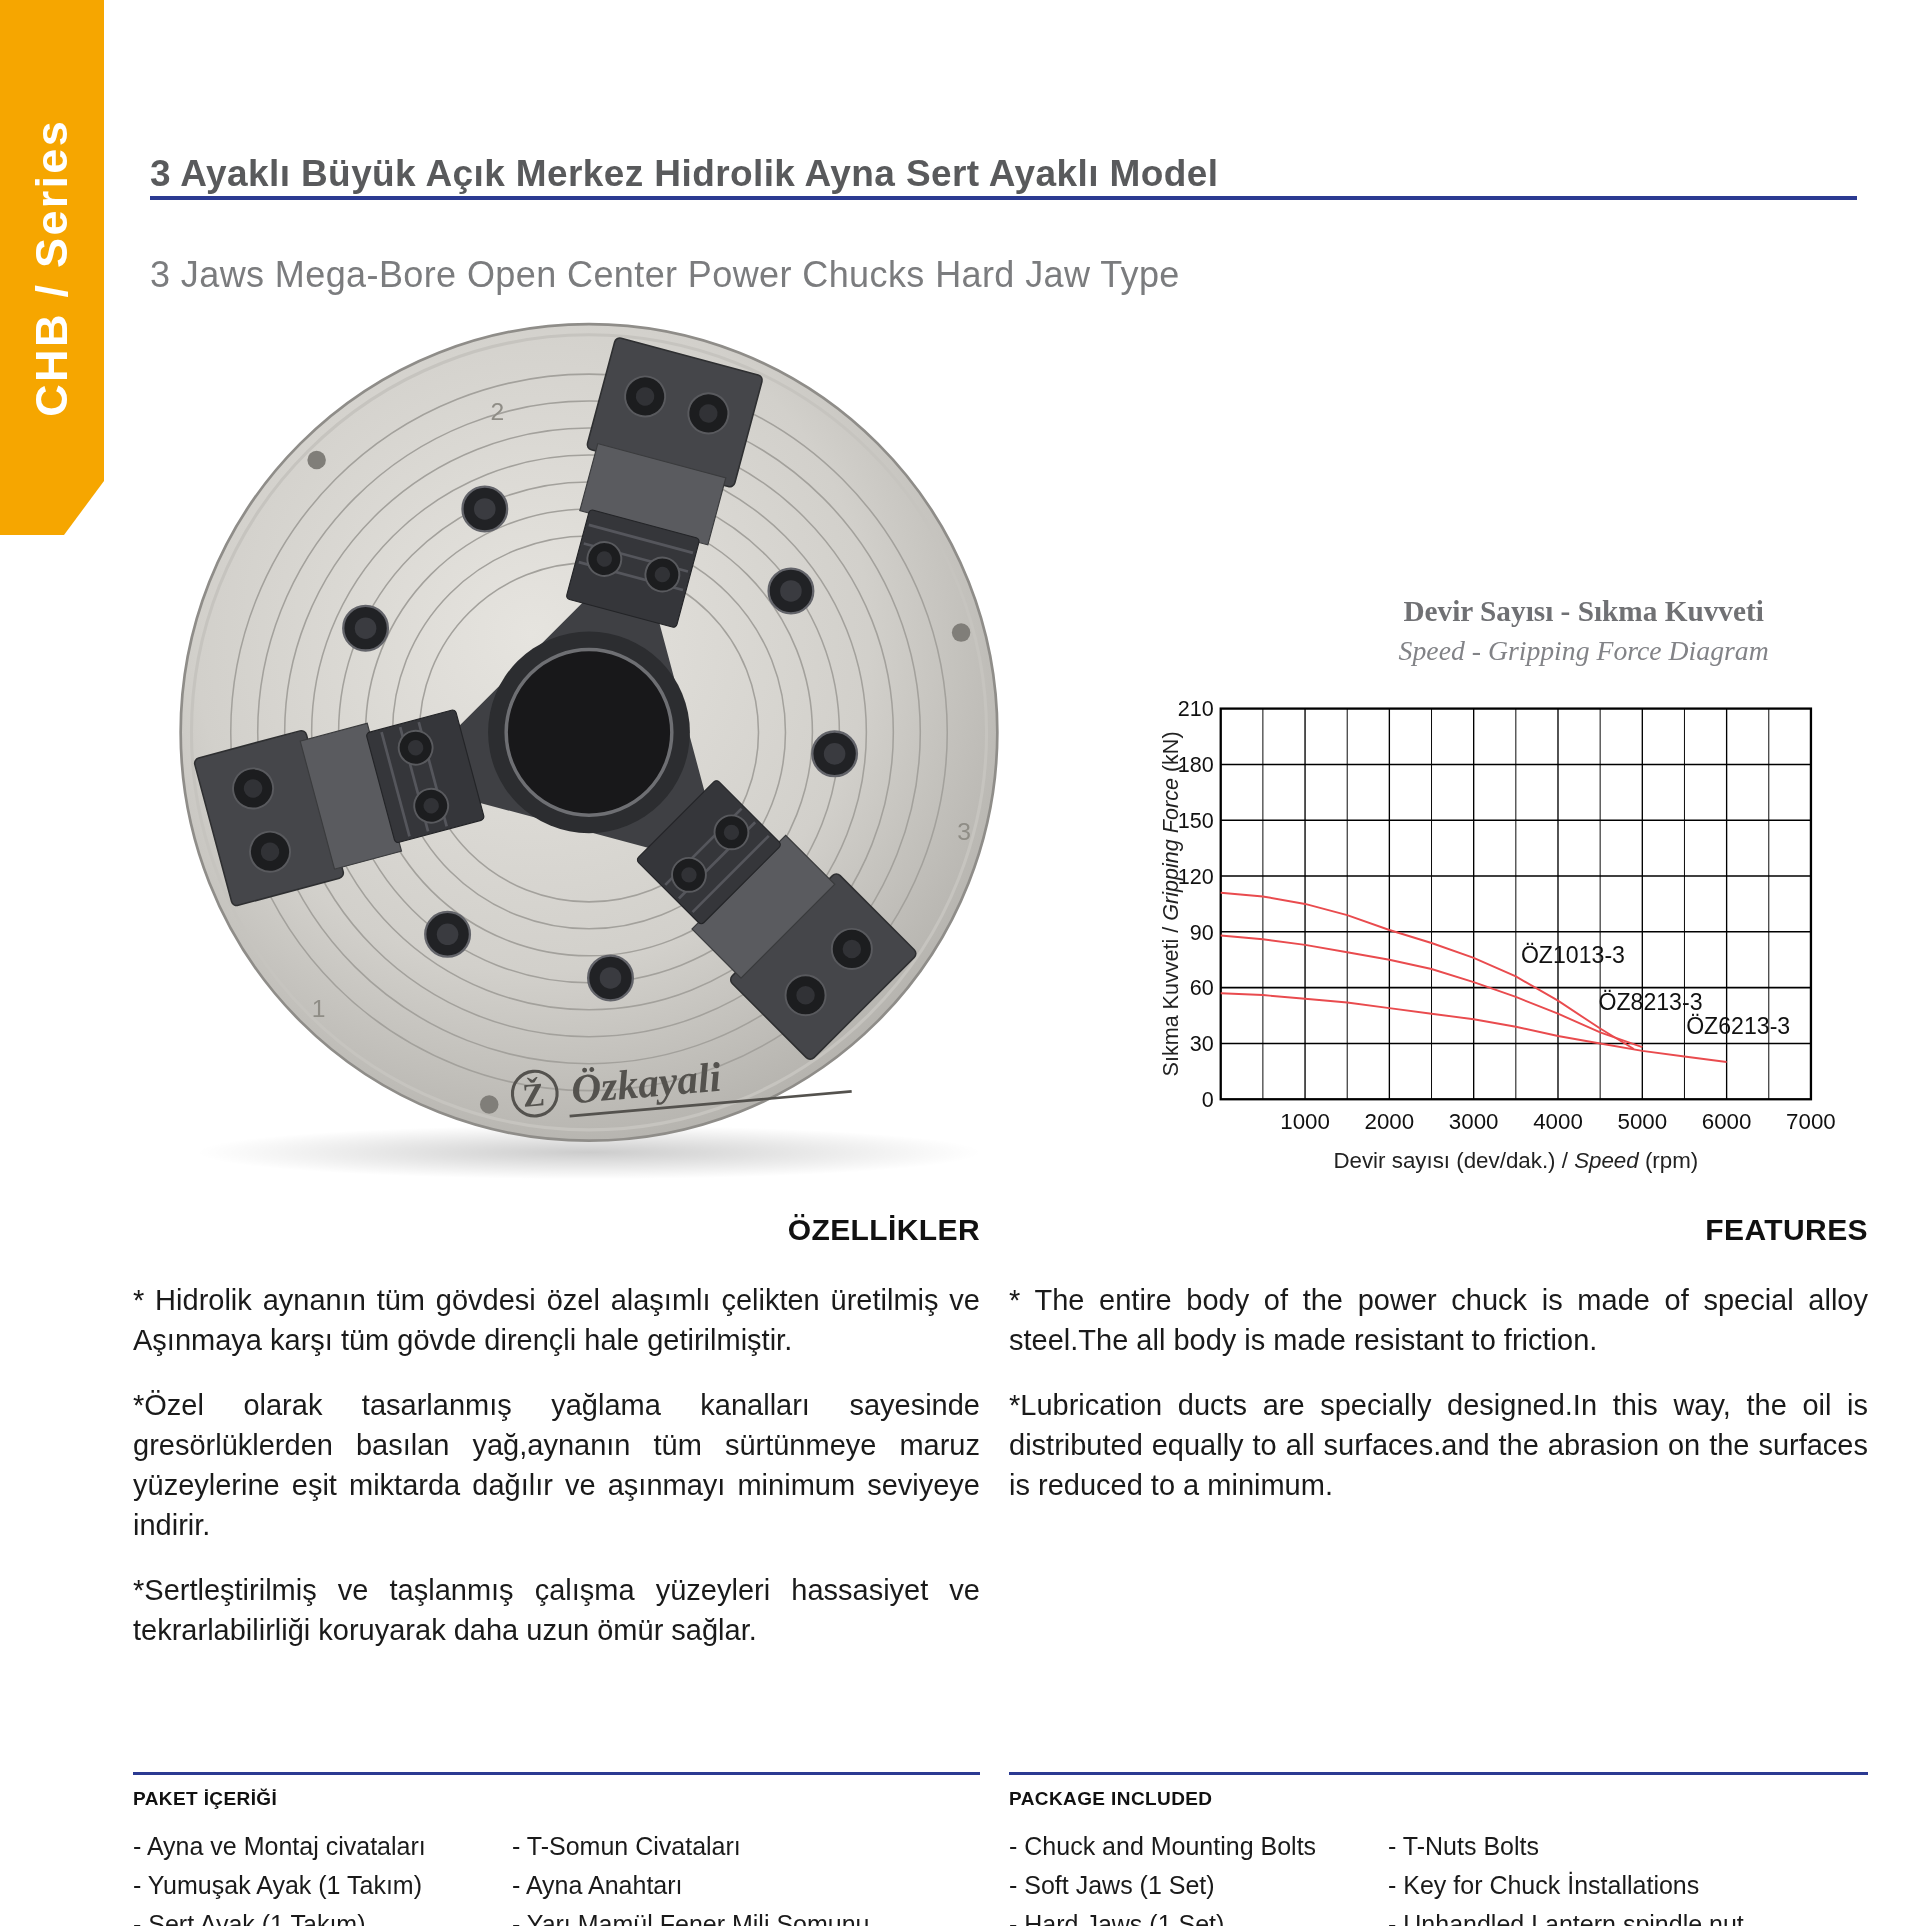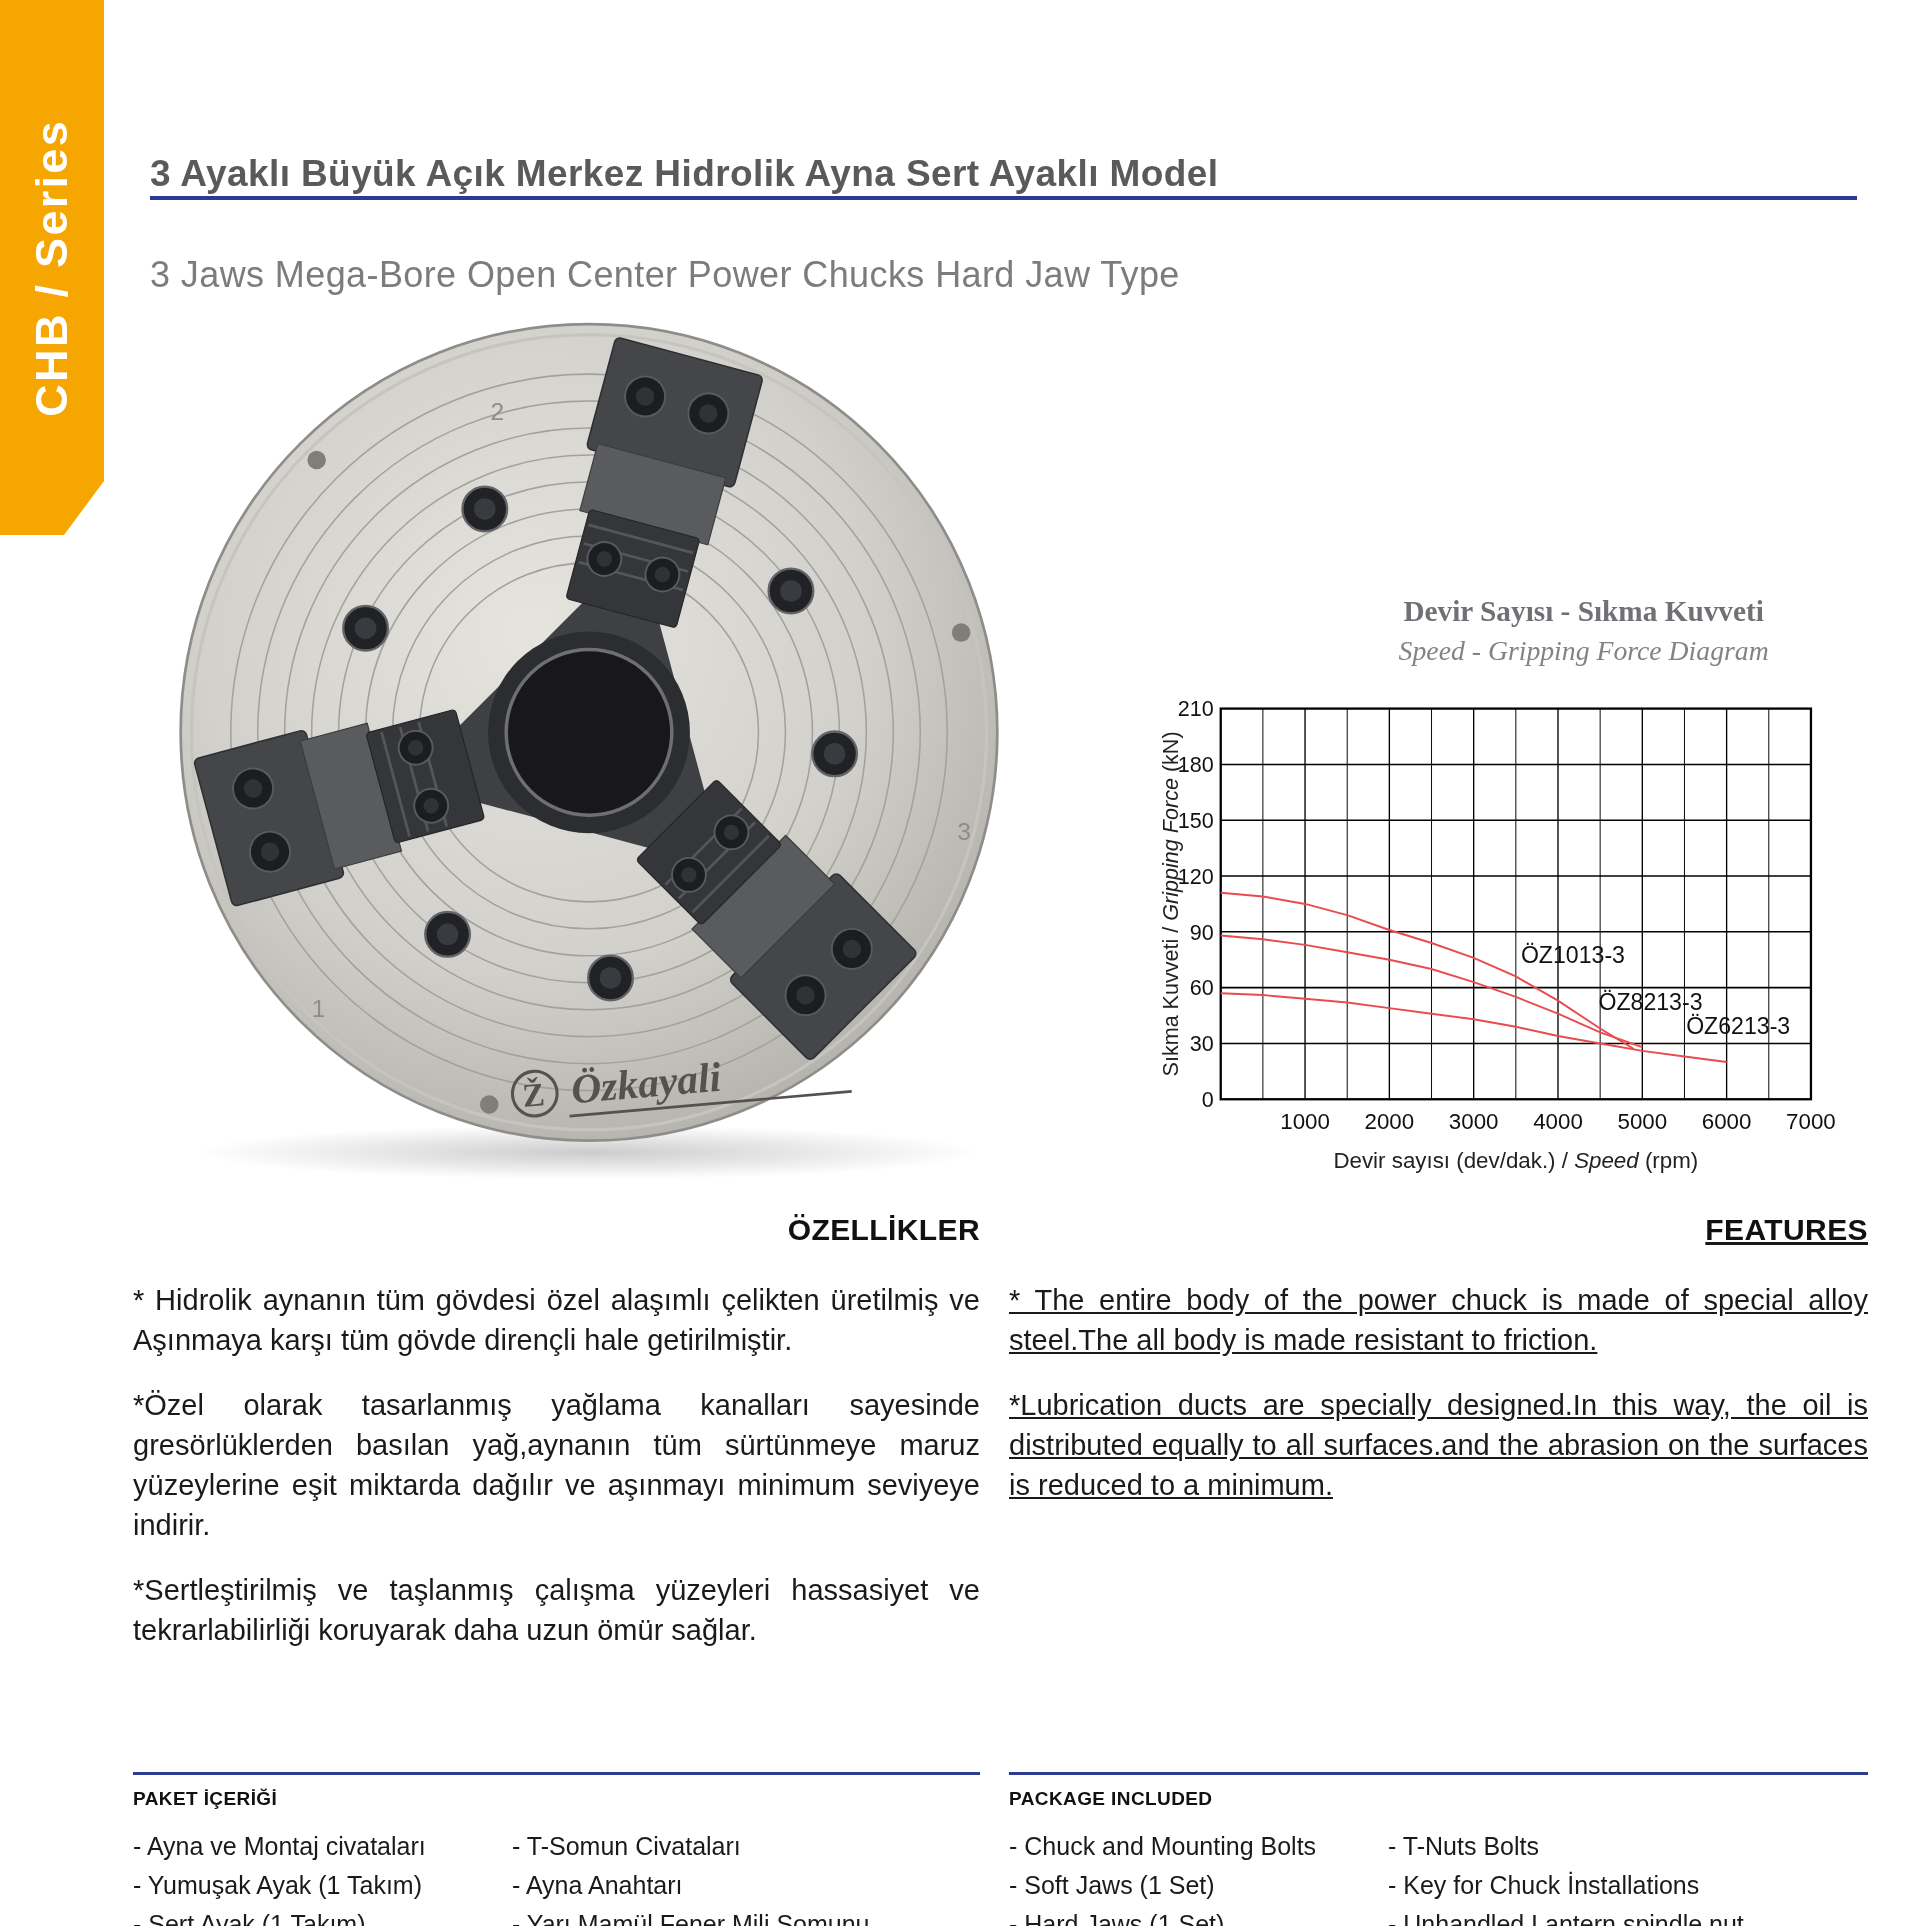--- a/index.html
+++ b/index.html
@@ -17,21 +17,21 @@
   .title-rule{position:absolute;left:150px;top:196px;width:1707px;height:4.2px;background:#2B3A92;}
   .title-en{position:absolute;left:150px;top:214px;width:1656px;font-size:36px;font-weight:400;
       color:#7b7c7e;letter-spacing:0.4px;margin-top:40px;}
   
   .photo{position:absolute;left:146px;top:293px;width:886px;height:898px;}
   
   .chart{position:absolute;left:1156px;top:578px;width:732px;height:601px;}
   
   .col{position:absolute;top:1213px;}
   .col.tr{left:133px;width:847px;}
-  .col.en{left:1009px;width:859px;text-decoration:underline;}
+  .col.en{left:1009px;width:859px;}
   .col h2{margin:0 0 33px 0;font-size:30px;font-weight:bold;color:#111;letter-spacing:0.4px;text-align:right;}
   .col .para{font-size:29px;line-height:40px;text-align:justify;margin:0 0 25px 0;}
   
   .pkg{position:absolute;top:1772px;}
   .pkg.tr{left:133px;width:847px;}
   .pkg.en{left:1009px;width:859px;}
   .pkg .rule{width:100%;height:3.1px;background:#2B3A92;}
   .pkg h3{margin:13px 0 0 0;font-size:19px;font-weight:bold;color:#111;letter-spacing:0.4px;}
   .pkg .cols{display:grid;grid-template-columns:379px 1fr;margin-top:17px;}
   .pkg .pkg-item{font-size:25px;line-height:39px;white-space:nowrap;}

